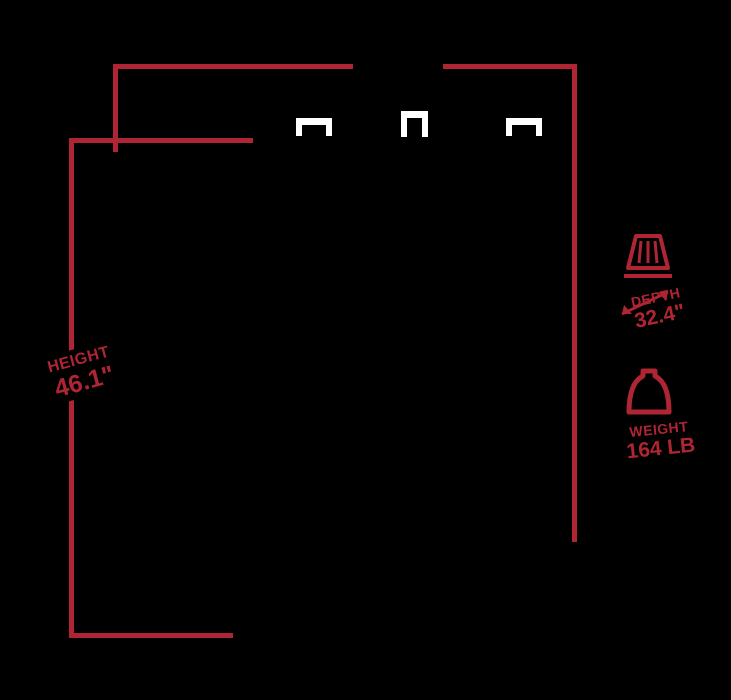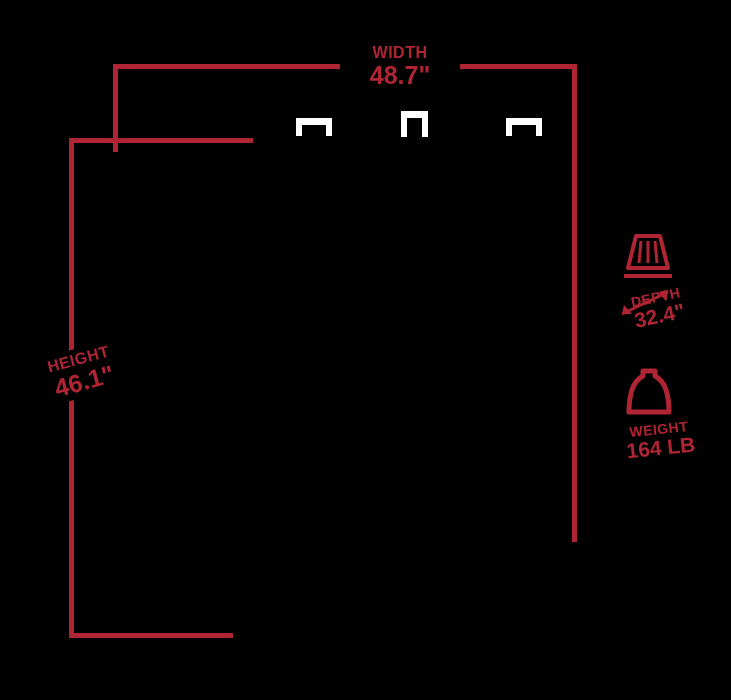--- a/index.html
+++ b/index.html
@@ -44,24 +44,20 @@
 </head>
 <body>
 
 <div id="stage">
 
   <div class="seg" style="left:113px;top:64px;width:5px;height:88px;"></div>
   <div class="seg" style="left:113px;top:64px;width:240px;height:5px;"></div>
   <div class="seg" style="left:443px;top:64px;width:134px;height:5px;"></div>
   <div class="seg" style="left:572px;top:64px;width:5px;height:478px;"></div>
 
-  <div class="dim-text masked" style="left:340px;top:42px;width:116px;">
-    <div class="dim-label">WIDTH</div>
-    <div class="dim-value">48.7"</div>
-  </div>
 
   <div class="seg" style="left:69px;top:138px;width:5px;height:500px;"></div>
   <div class="seg" style="left:69px;top:138px;width:184px;height:5px;"></div>
   <div class="seg" style="left:69px;top:633px;width:164px;height:5px;"></div>
 
   <div class="dim-text masked rot15" style="left:18px;top:348px;width:124px;">
     <div class="dim-label">HEIGHT</div>
     <div class="dim-value">46.1"</div>
   </div>
 

